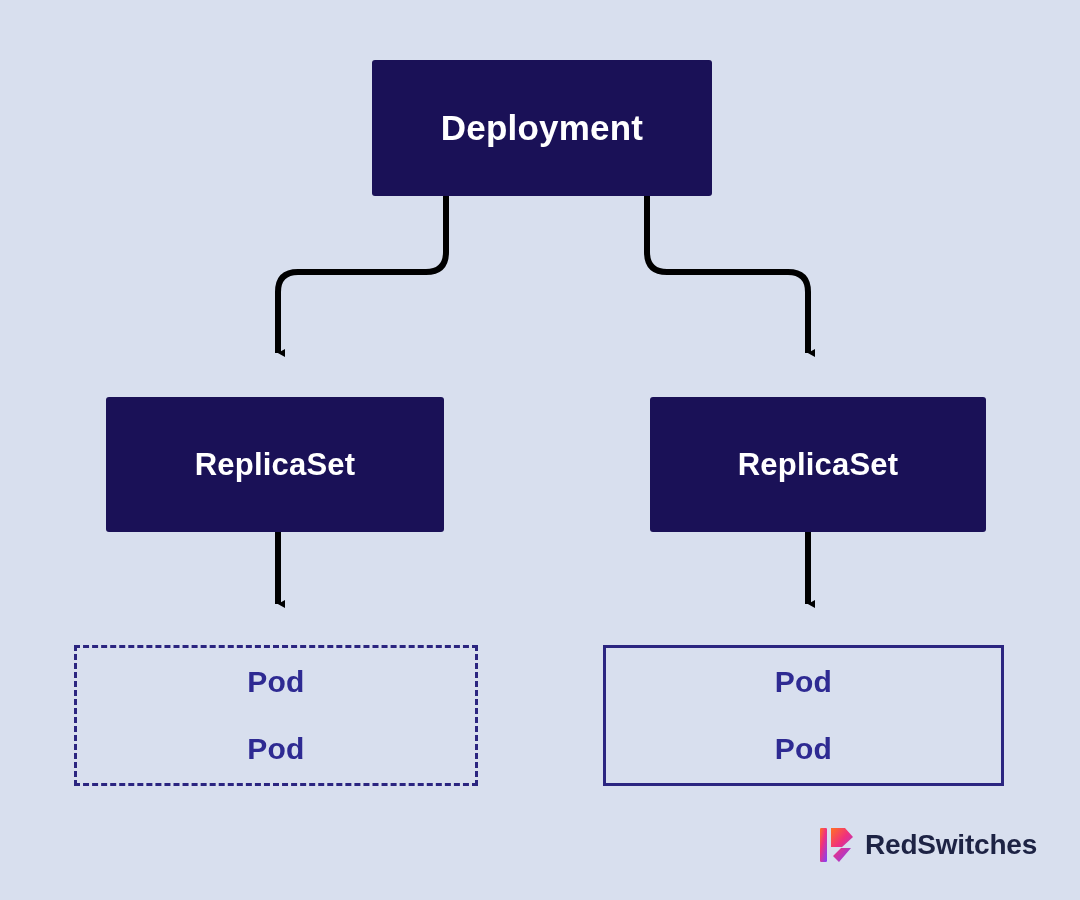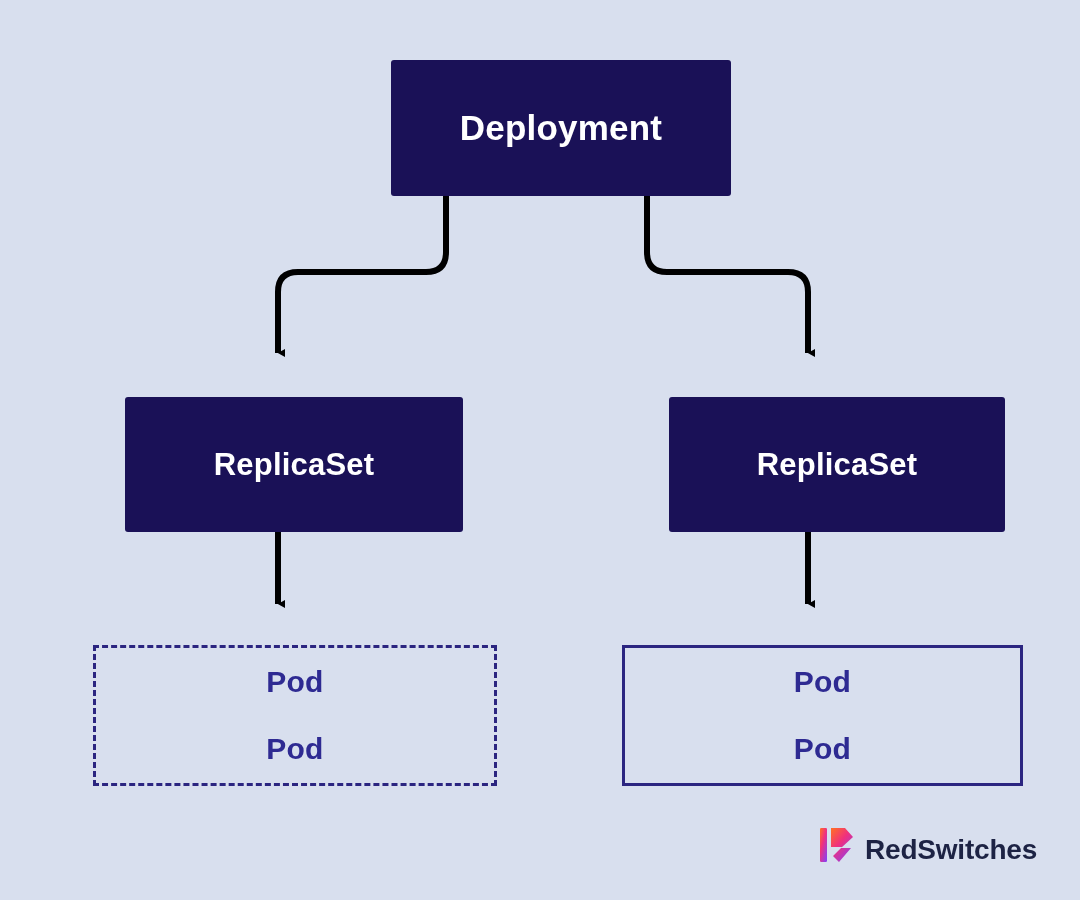--- a/index.html
+++ b/index.html
@@ -26,21 +26,20 @@
     height: 900px;
     pointer-events: none;
   }
 
   .node {
     position: absolute;
     box-sizing: border-box;
     display: flex;
     align-items: center;
     justify-content: center;
-    margin-left: 19px;
   }
 
   
   .node.filled {
     background: #1a1157;
     border-radius: 3px;
   }
   .node.filled .node-label {
     color: #ffffff;
     font-weight: 700;
@@ -77,21 +76,21 @@
 
   #node-podgroup-left { left: 74px; top: 645px; width: 404px; height: 141px; }
   #node-podgroup-right { left: 603px; top: 645px; width: 401px; height: 141px; }
 
   
   #brand {
     position: absolute;
     left: 820px;
     top: 826px;
     display: flex;
-    align-items: flex-end;
+    align-items: center;
     gap: 11px;
   }
   #brand-mark {
     width: 34px;
     height: 38px;
     display: block;
   }
   #brand-name {
     font-size: 28px;
     font-weight: 600;

